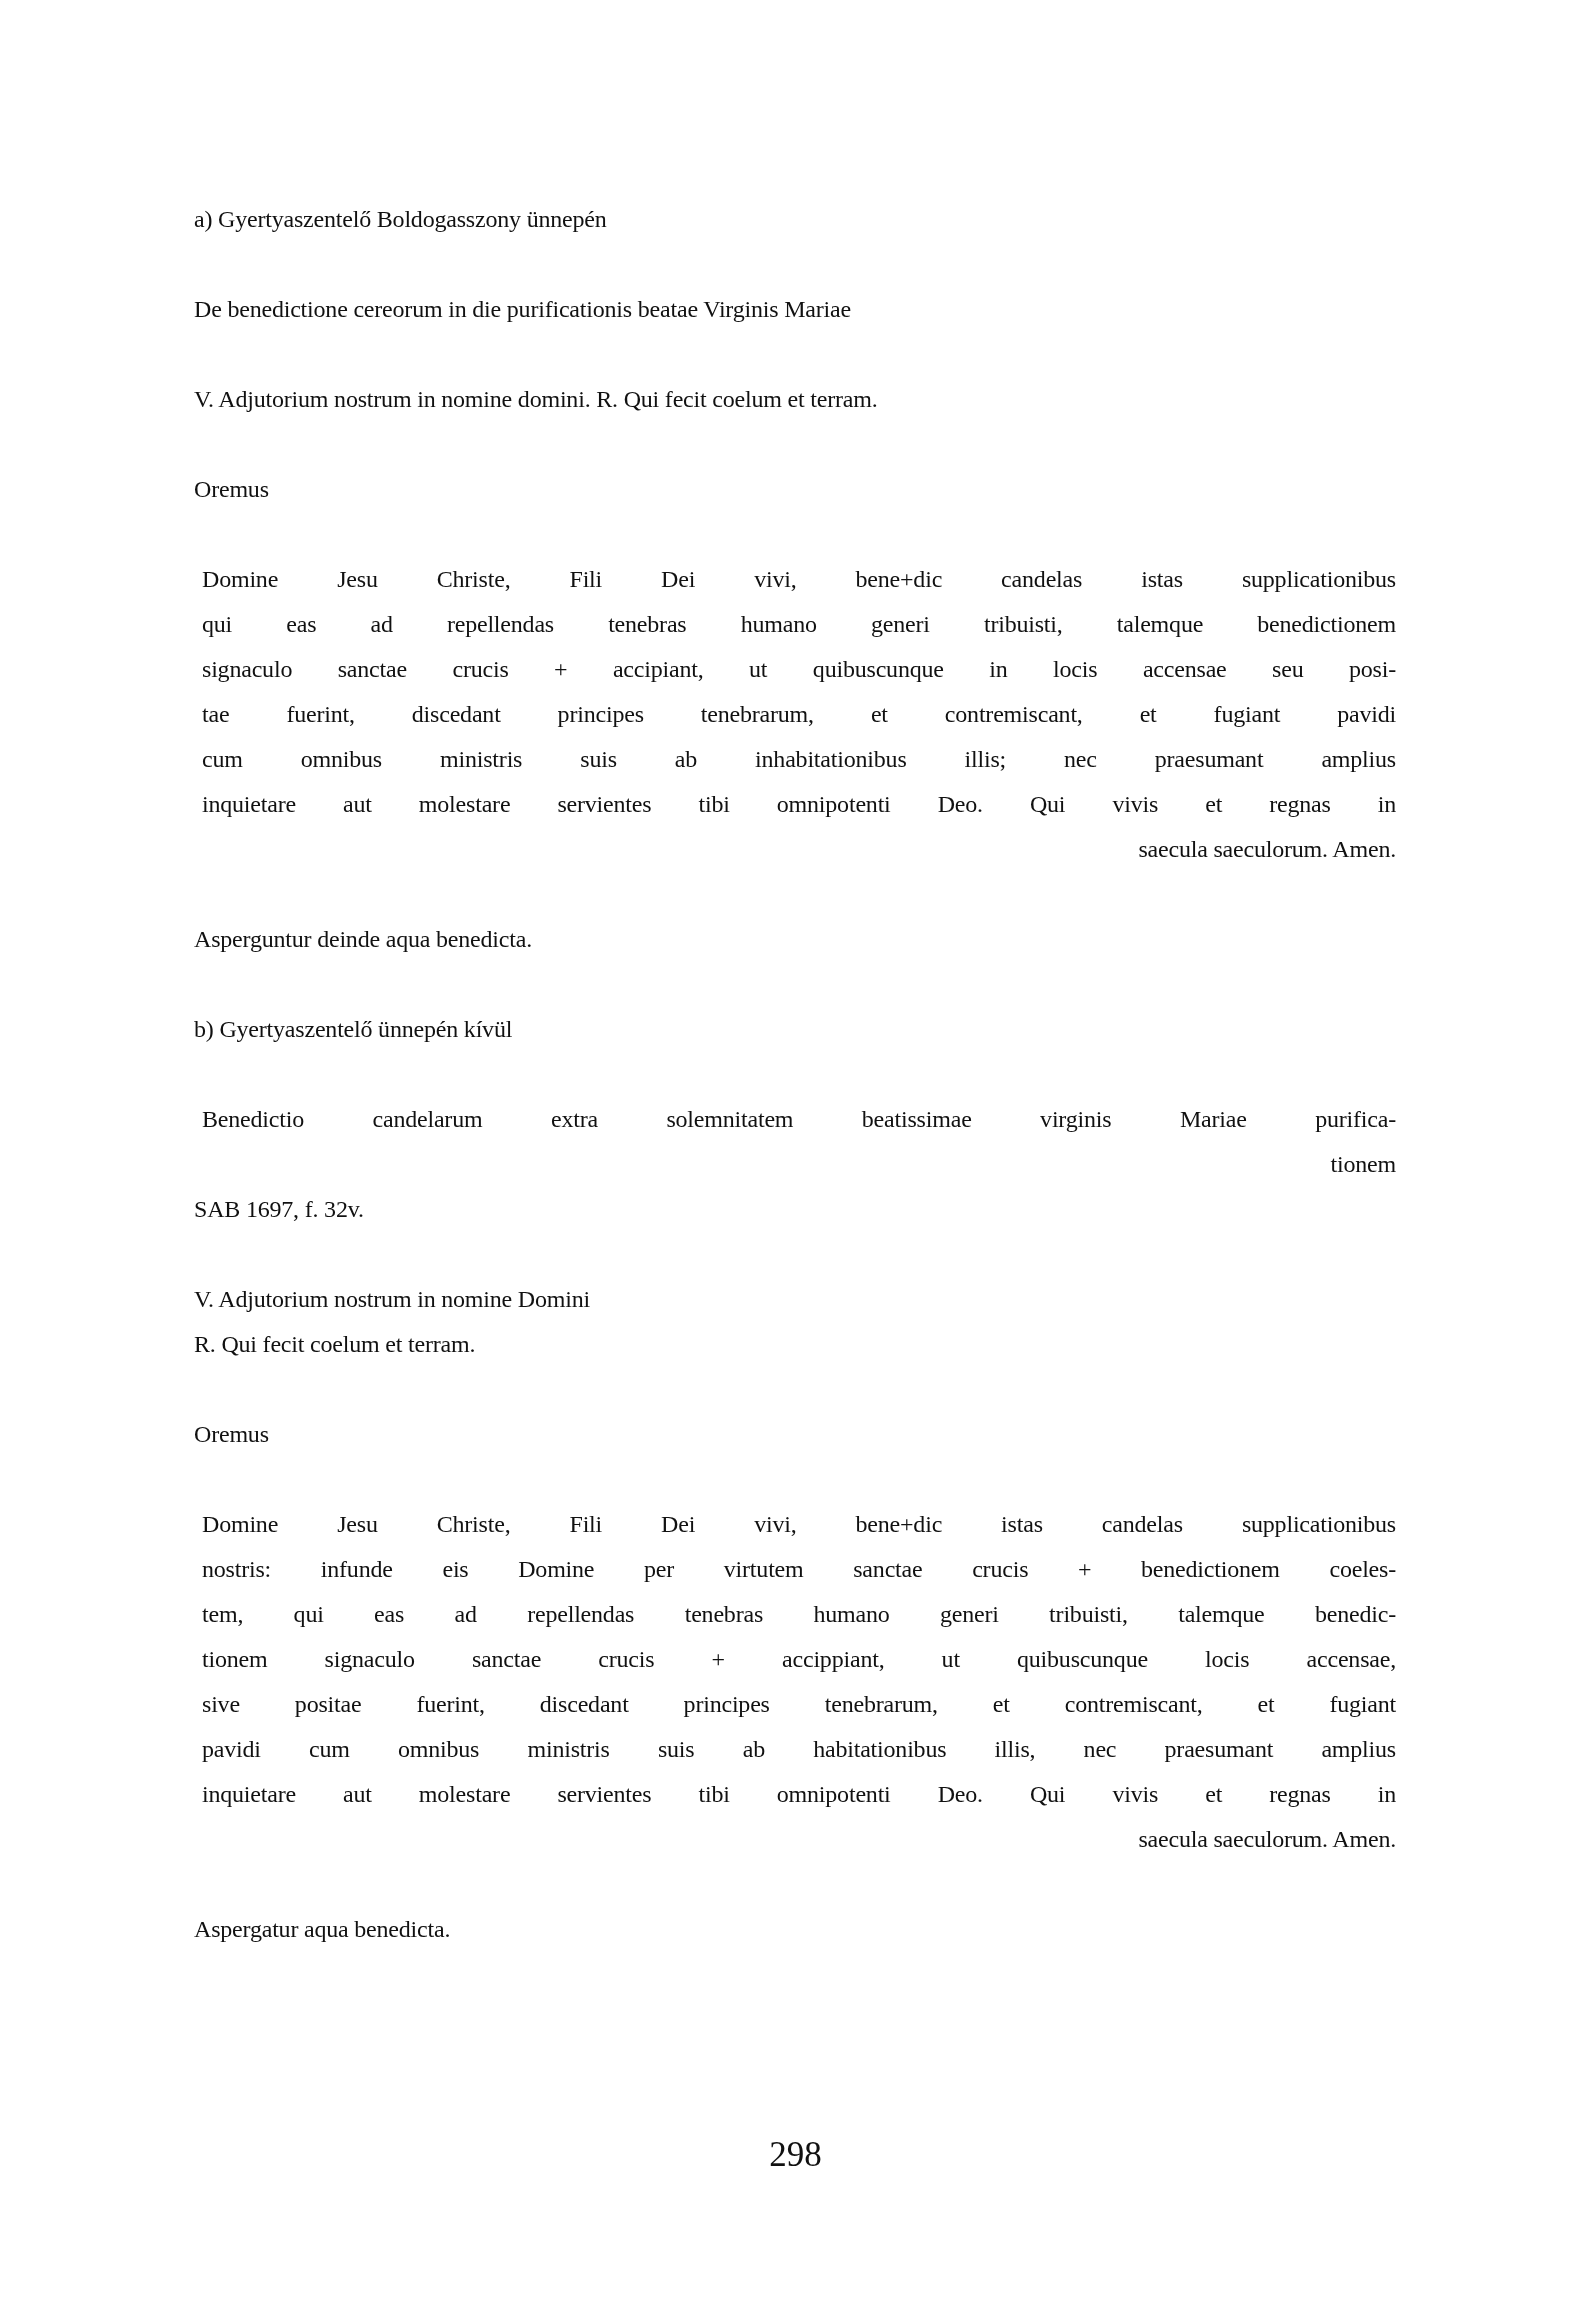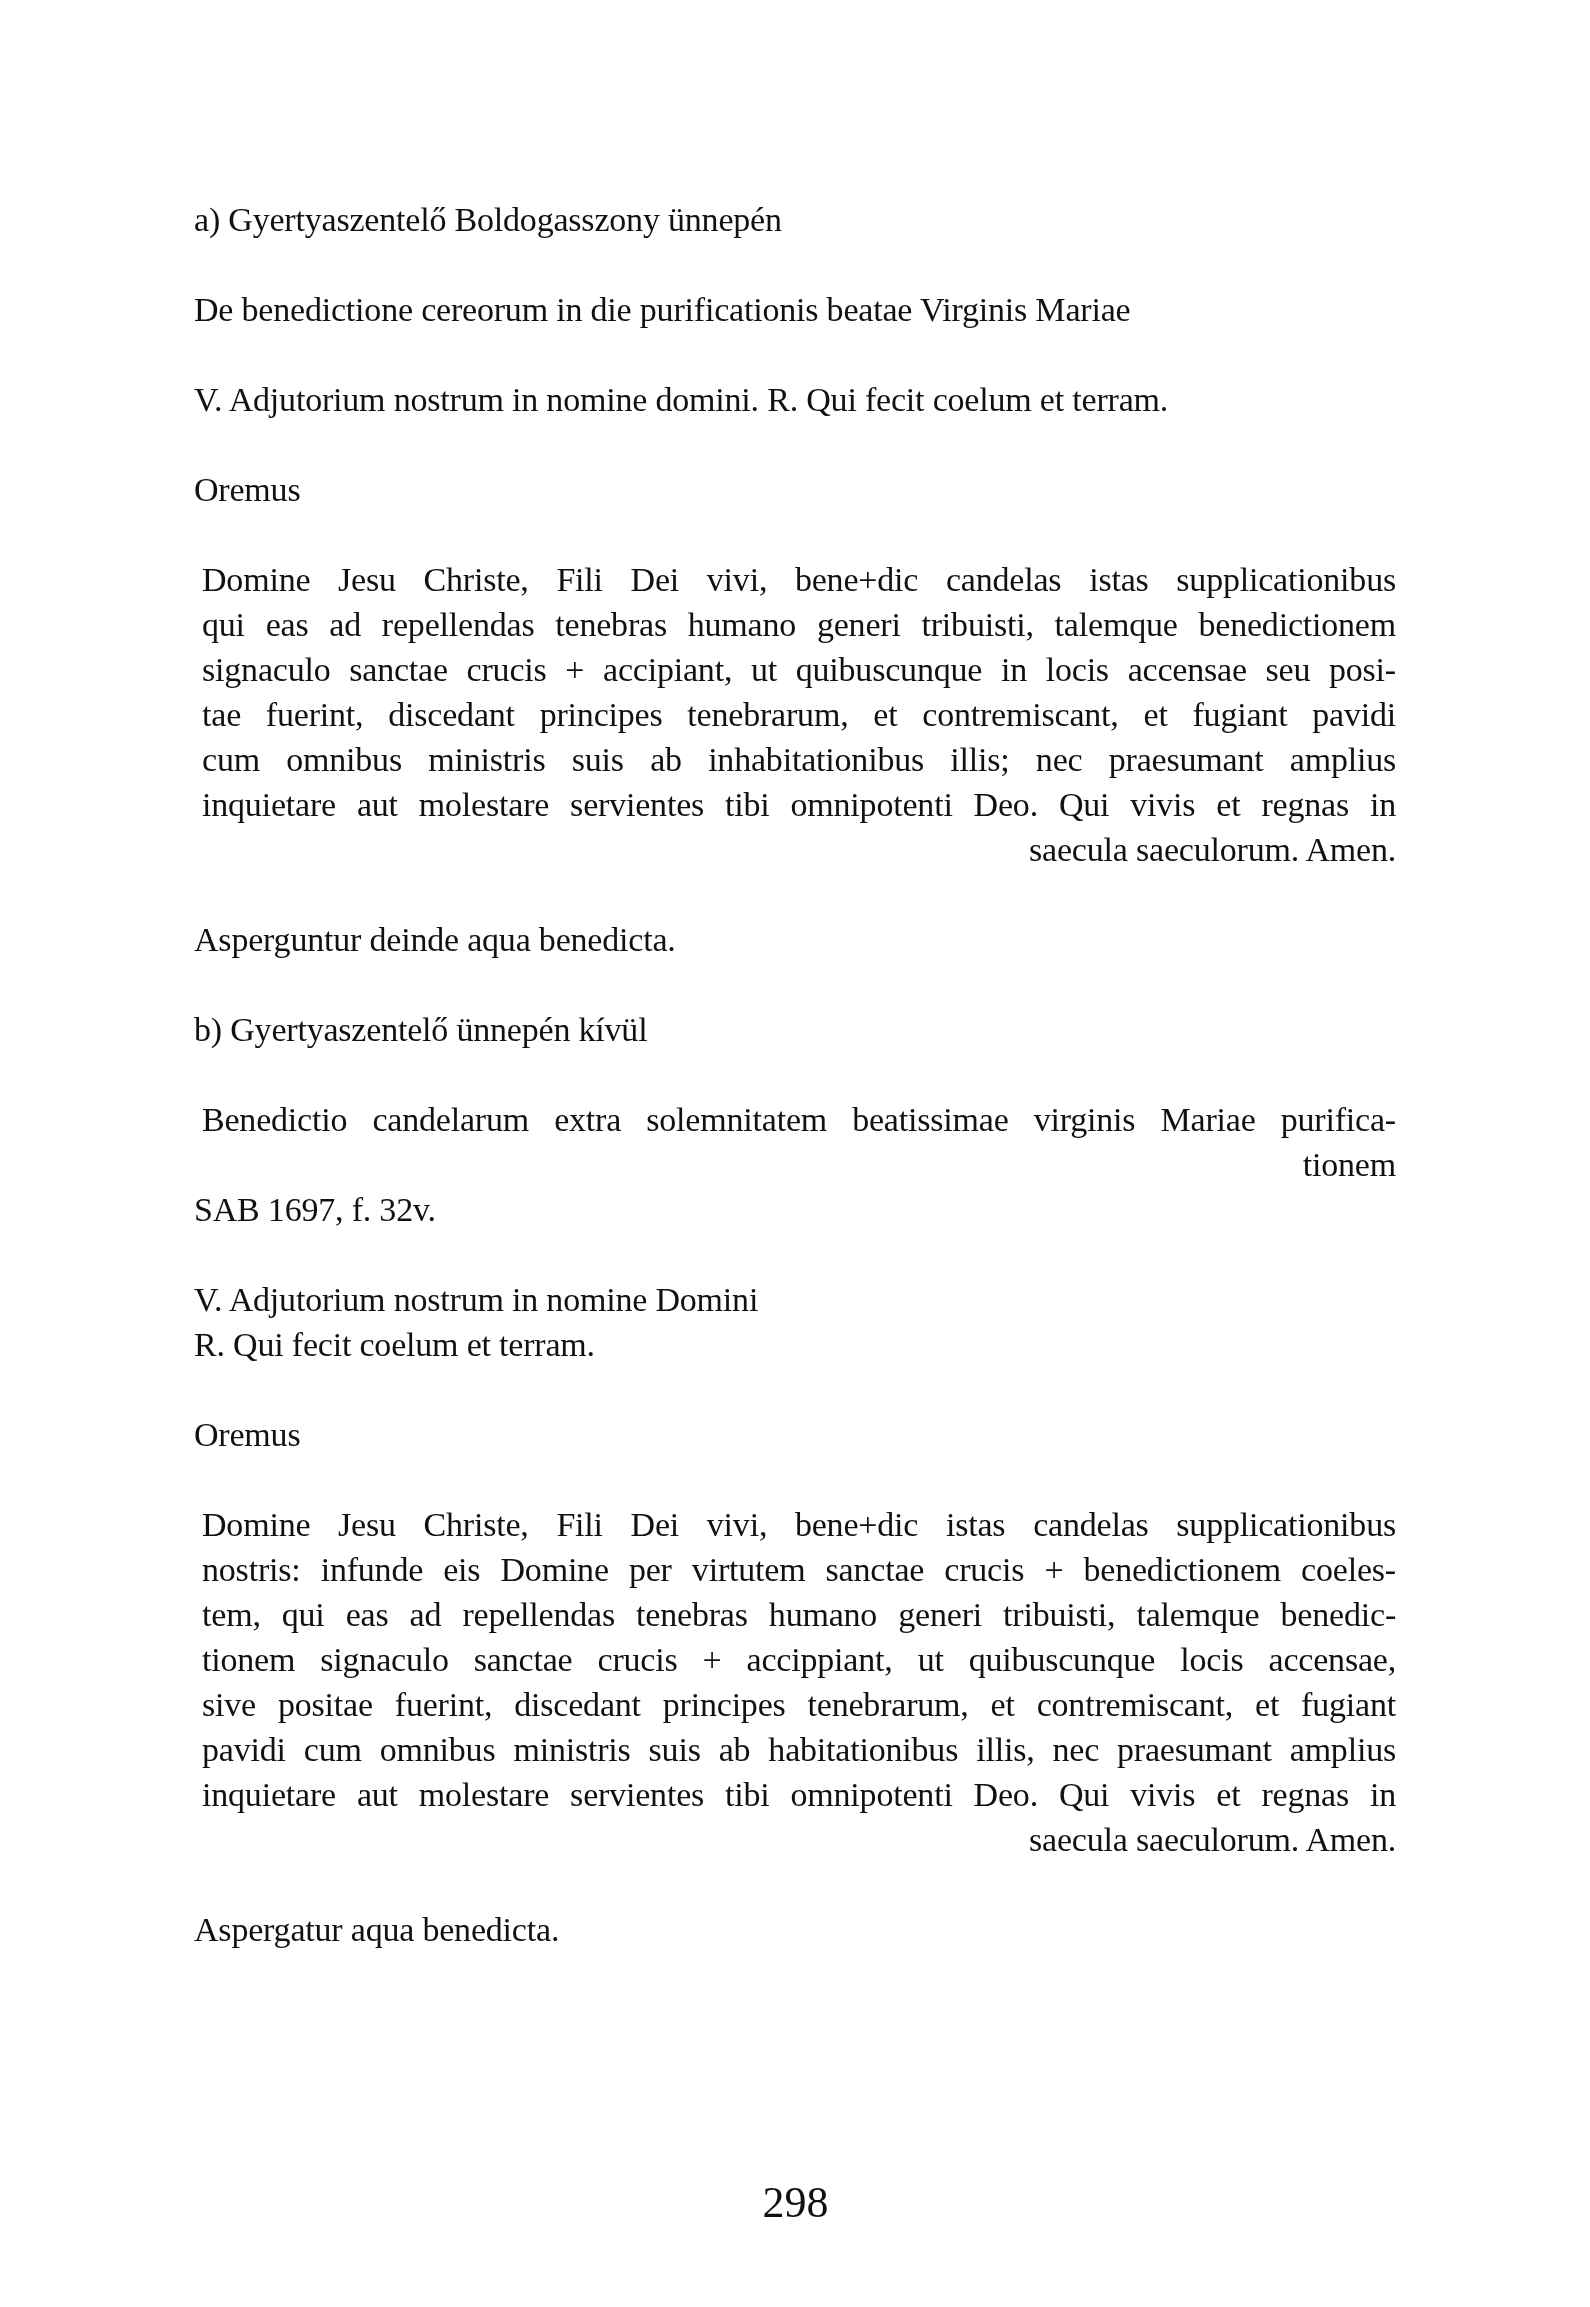--- a/index.html
+++ b/index.html
@@ -15,21 +15,21 @@
     color: #111111;
     font-family: "Liberation Serif", "DejaVu Serif", serif;
   }
   .page {
     position: absolute;
     left: 194px;
     top: 197px;
     width: 1202px;
   }
   .block {
-    font-size: 34px;
+    font-size: 24px;
     line-height: 45px;
     margin: 0 0 45px 0;
     letter-spacing: -0.2px;
   }
   .line {
     display: block;
     white-space: nowrap;
   }
   .jline {
     display: block;
@@ -41,24 +41,23 @@
   .lastline {
     display: block;
     text-align: right;
   }
   .page-number {
     position: absolute;
     top: 2132px;
     left: 0;
     width: 1591px;
     text-align: center;
-    font-size: 44px;
+    font-size: 35px;
     line-height: 45px;
     color: #111111;
-    margin-top: 48px;
   }
 </style>
 </head>
 <body>
 
 <div class="page">
 
   <div class="block">
     <span class="line">a) Gyertyaszentelő Boldogasszony ünnepén</span>
   </div>

